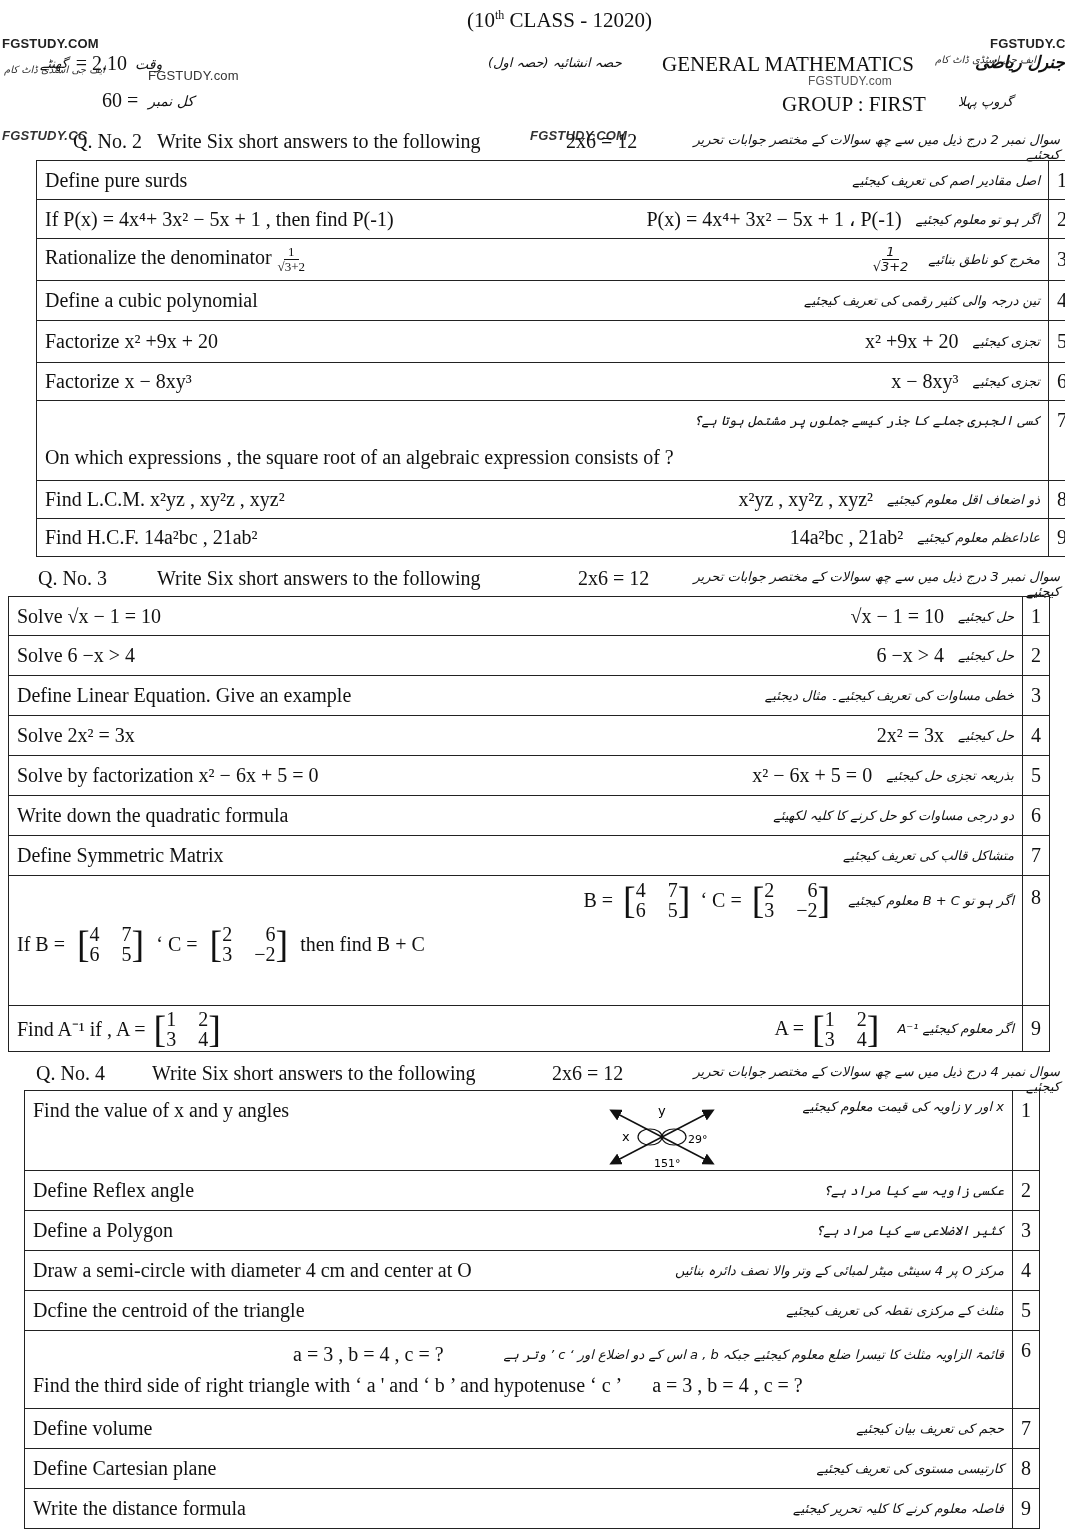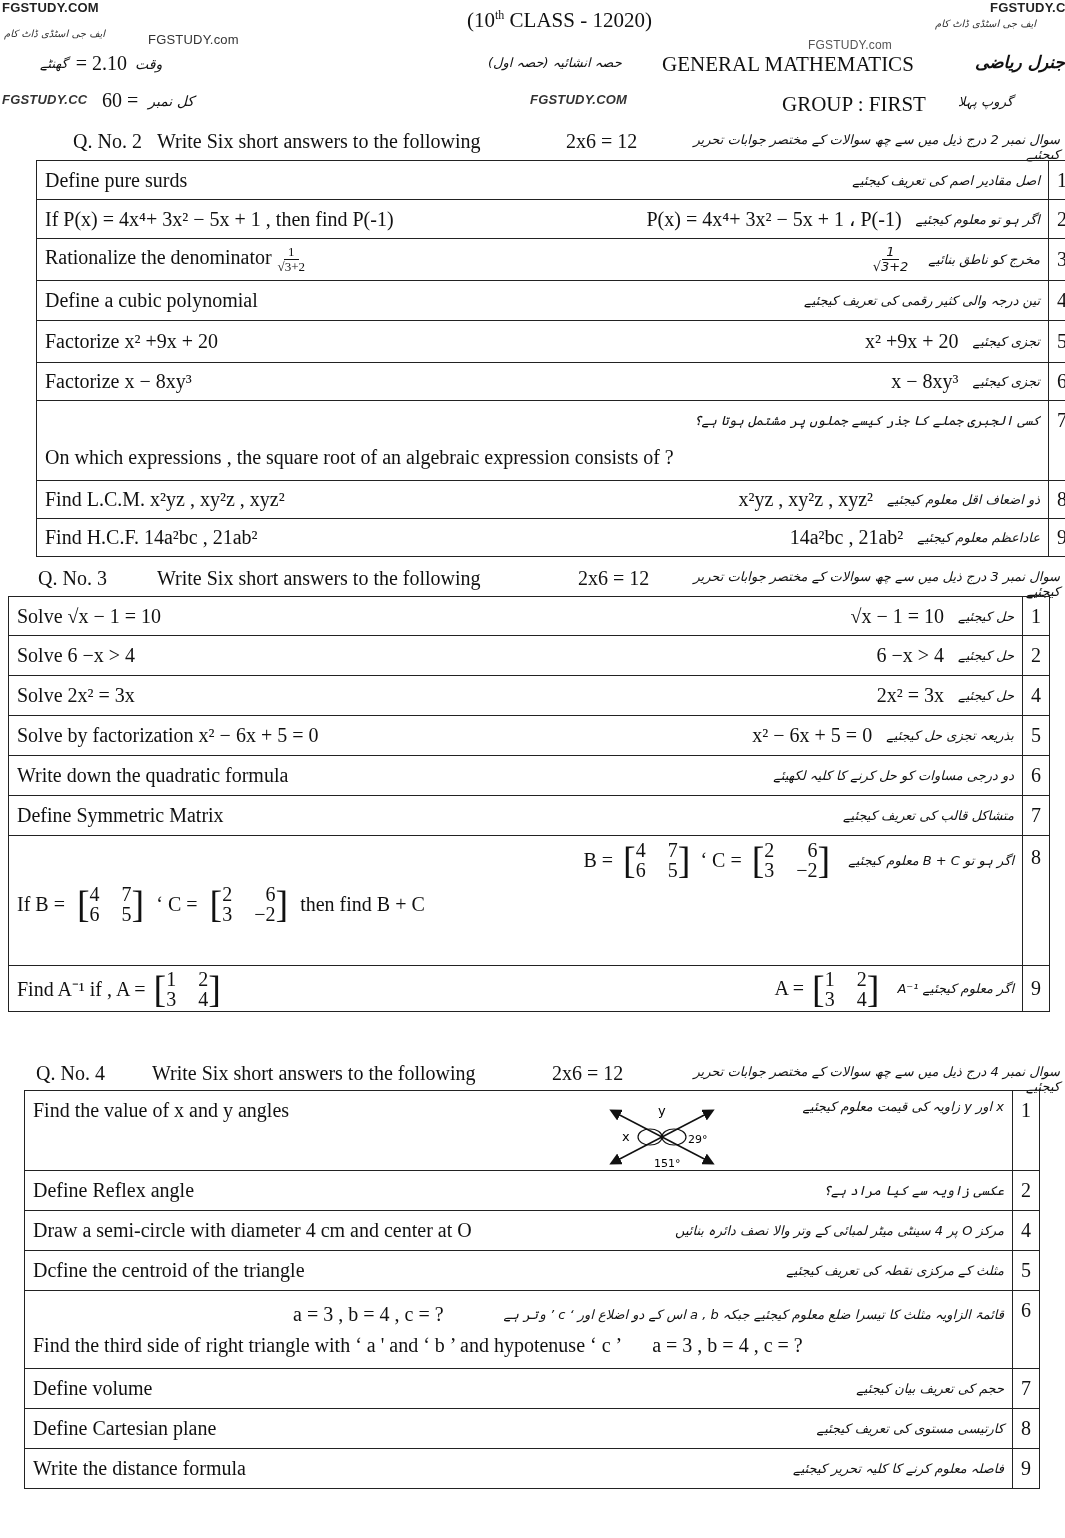--- a/index.html
+++ b/index.html
@@ -1,18 +1,18 @@
 <!DOCTYPE html>
 <html><head>
 <meta charset="utf-8">
 <style>
   html,body{margin:0;padding:0;background:#fff;}
   body{width:1065px;height:1538px;position:relative;overflow:hidden;color:#111;
        font-family:"Liberation Serif","DejaVu Serif",serif;}
-  .wm{position:absolute;font-family:"Liberation Sans","DejaVu Sans",sans-serif;color:#333;font-size:12px;letter-spacing:.2px;}
+  .wm{position:absolute;font-family:"Liberation Sans","DejaVu Sans",sans-serif;color:#333;font-size:12px;letter-spacing:.2px;margin-top:36px;}
   .wm.bold{font-weight:bold;font-size:13px;color:#222;}
   .wm.ital{font-style:italic;font-weight:bold;font-size:13px;}
   .ur{direction:rtl;font-family:"DejaVu Sans",sans-serif;font-style:italic;}
   .hdr{position:absolute;font-size:21px;}
   .qhead{position:absolute;left:0;width:1065px;height:26px;font-size:20px;}
   .qhead .en{position:absolute;top:0;}
   .qhead .marks{position:absolute;top:0;}
   .qhead .ur{position:absolute;top:2px;font-size:13px;}
   table.q{position:absolute;border-collapse:collapse;table-layout:fixed;font-size:20px;}
   table.q td{border:1px solid #222;padding:0 8px;vertical-align:middle;}
@@ -201,20 +201,29 @@
     <td>
           <div class="row">
             <span>Solve  6 −x &gt; 4</span>
             <span class="urq">
               <span>حل کیجئیے</span>
               <span class="math">6 −x &gt; 4</span>
             </span>
           </div>
         </td>
     <td class="num">2</td>
+  </tr>
+  <tr style="height:40px;">
+    <td>
+          <div class="row">
+            <span>Define Linear Equation. Give an example</span>
+            <span class="urq">خطی مساوات کی تعریف کیجئیے۔ مثال دیجئیے</span>
+          </div>
+        </td>
+    <td class="num">3</td>
   </tr>
   <tr style="height:40px;">
     <td>
           <div class="row">
             <span>Solve    2x² = 3x</span>
             <span class="urq">
               <span>حل کیجئیے</span>
               <span class="math">2x² = 3x</span>
             </span>
           </div>
@@ -391,20 +400,29 @@
           <div class="row">
             <span>Define Reflex angle</span>
             <span class="urq">عکسی زاویہ سے کیا مراد ہے؟</span>
           </div>
         </td>
     <td class="num">2</td>
   </tr>
   <tr style="height:40px;">
     <td>
           <div class="row">
+            <span>Define a Polygon</span>
+            <span class="urq">کثیر الاضلاعی سے کیا مراد ہے؟</span>
+          </div>
+        </td>
+    <td class="num">3</td>
+  </tr>
+  <tr style="height:40px;">
+    <td>
+          <div class="row">
             <span>Draw a semi-circle with diameter 4 cm and center at O</span>
             <span class="urq">مرکز O پر 4 سینٹی میٹر لمبائی کے وتر والا نصف دائرہ بنائیں</span>
           </div>
         </td>
     <td class="num">4</td>
   </tr>
   <tr style="height:40px;">
     <td>
           <div class="row">
             <span>Dcfine the centroid of the triangle</span>

